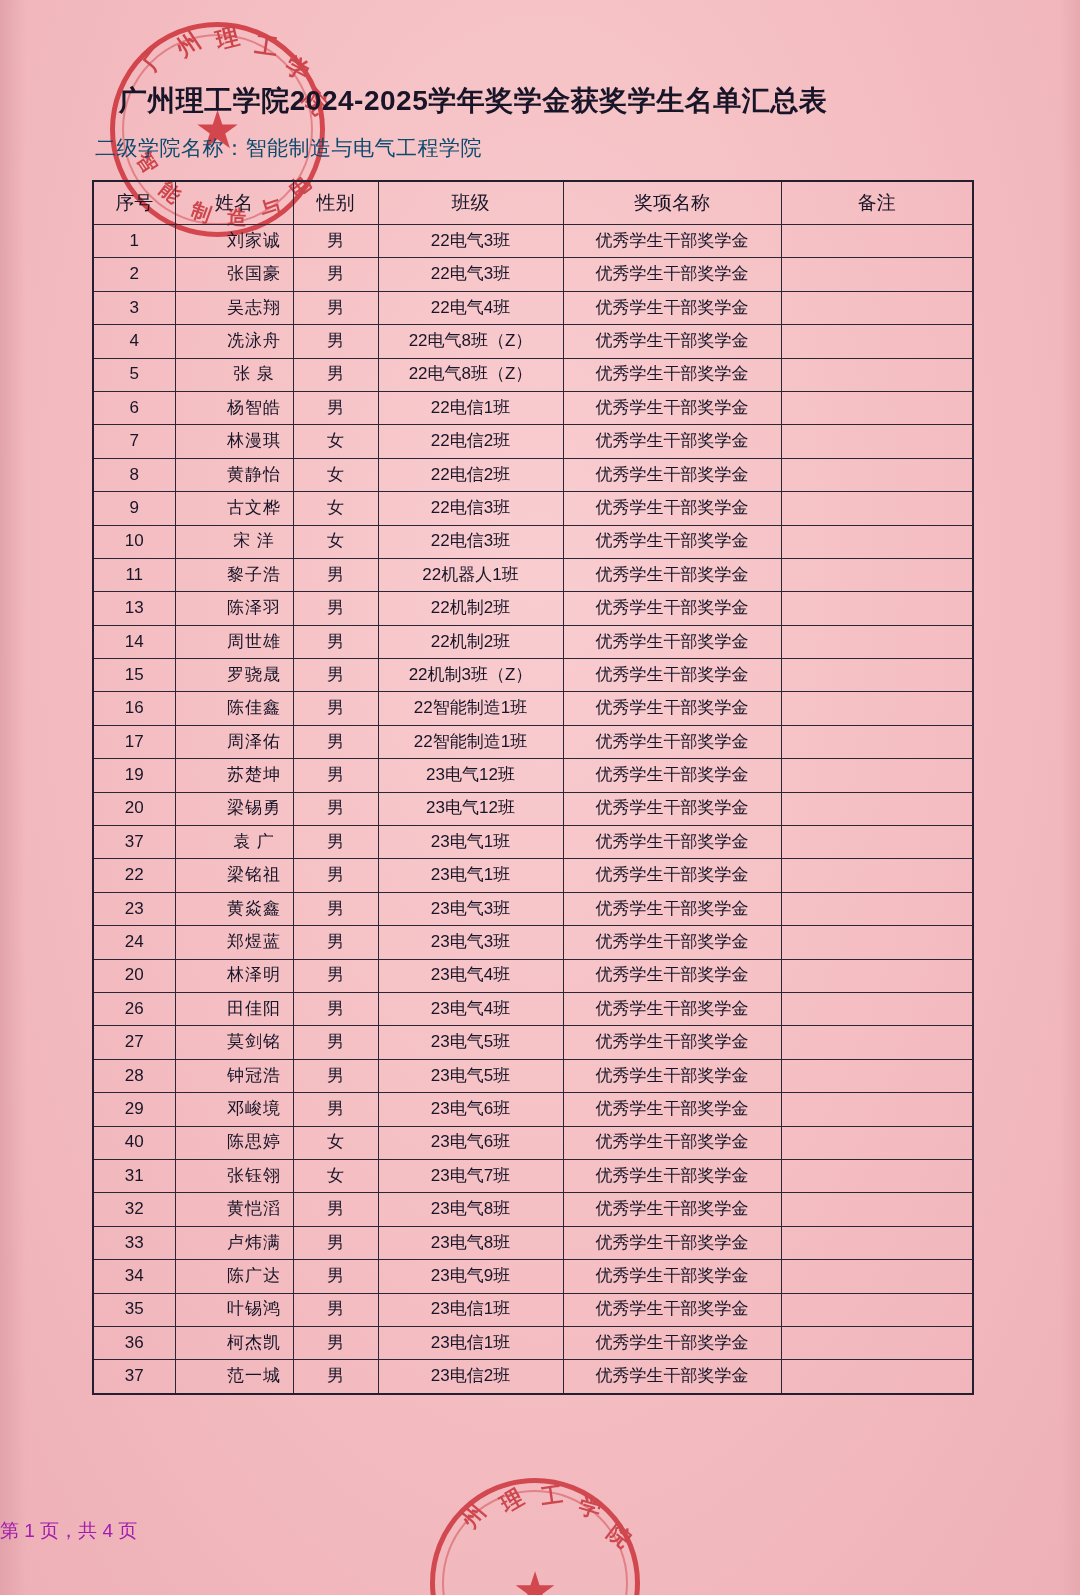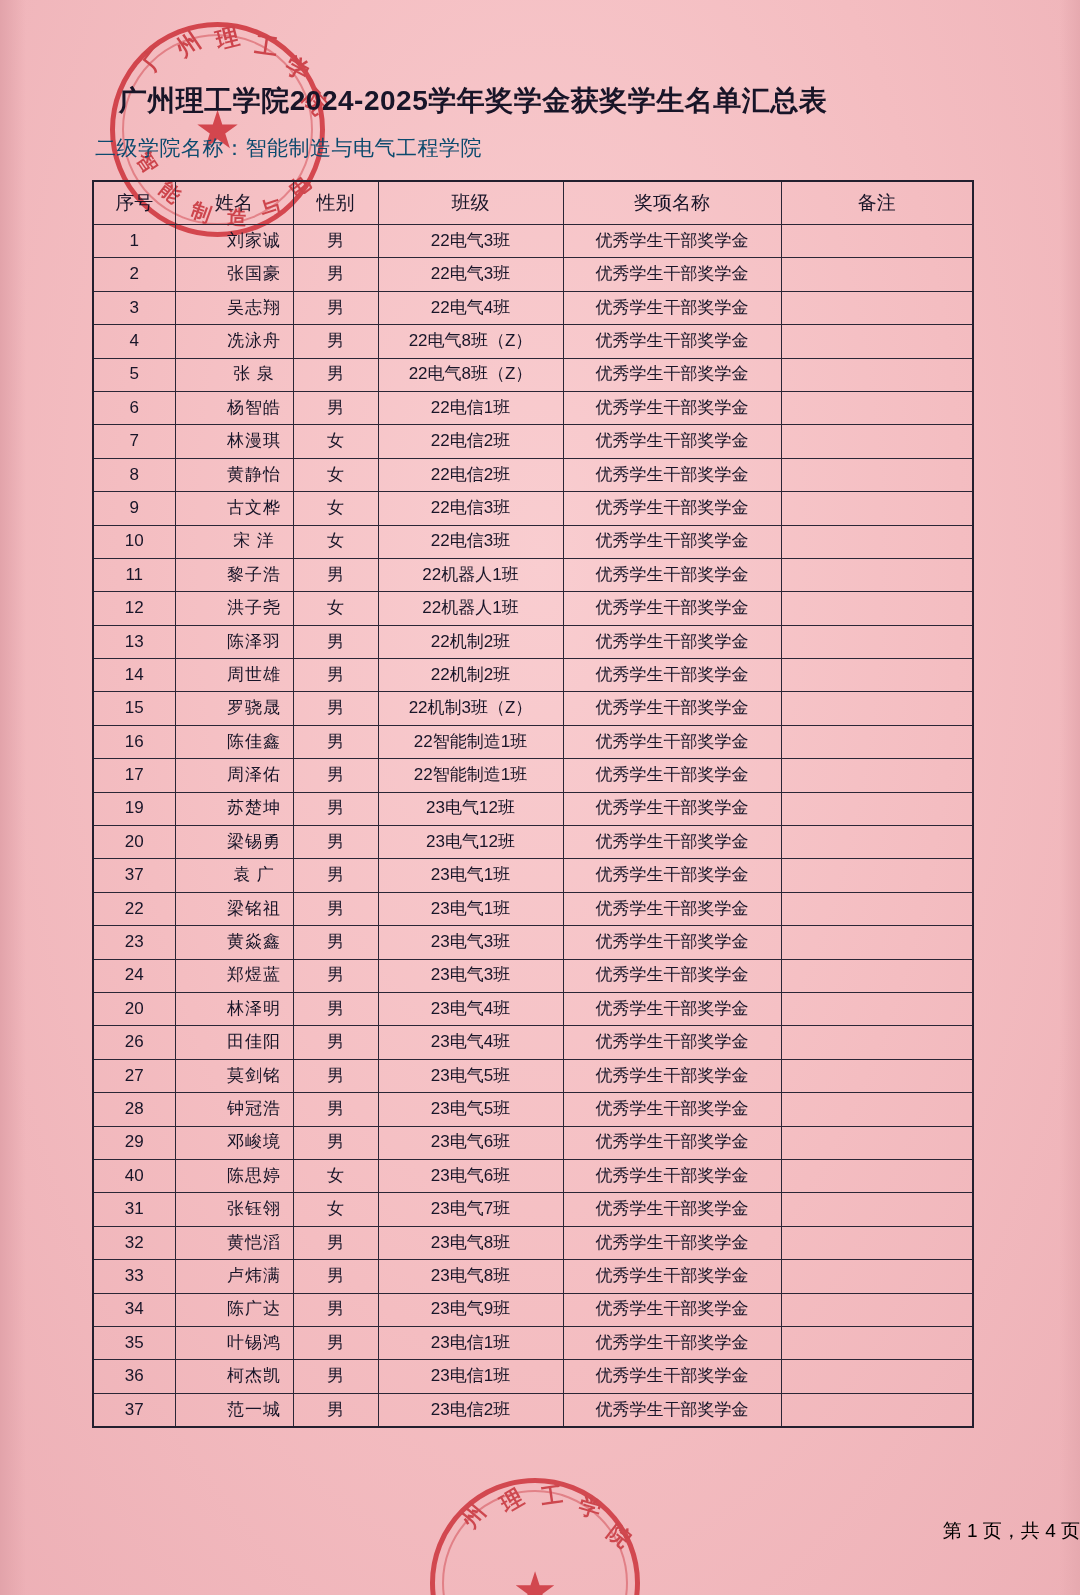--- a/index.html
+++ b/index.html
@@ -187,24 +187,24 @@
   .col-note   { width: 192px; }
 
   
   table.main { border: 2.4px solid #231f2e; }
 
   .footer {
     position: absolute;
     left: 0;
     top: 1518px;
     width: 1080px;
-    text-align: right;
+    text-align: left;
     font-size: 19px;
     font-family: "Liberation Sans", sans-serif;
-    color: #000000;
+    color: #a21caf;
   }
 </style>
 </head>
 <body>
 
 <div class="paper"></div>
 <div class="paper-edge-left"></div>
 <div class="paper-edge-right"></div>
 
 <div class="content">
@@ -333,28 +333,20 @@
         </tr>
         <tr>
           <td>11</td>
           <td class="name">黎子浩</td>
           <td>男</td>
           <td>22机器人1班</td>
           <td>优秀学生干部奖学金</td>
           <td></td>
         </tr>
         <tr>
-          <td>12</td>
-          <td class="name">洪子尧</td>
-          <td>女</td>
-          <td>22机器人1班</td>
-          <td>优秀学生干部奖学金</td>
-          <td></td>
-        </tr>
-        <tr>
           <td>13</td>
           <td class="name">陈泽羽</td>
           <td>男</td>
           <td>22机制2班</td>
           <td>优秀学生干部奖学金</td>
           <td></td>
         </tr>
         <tr>
           <td>14</td>
           <td class="name">周世雄</td>

